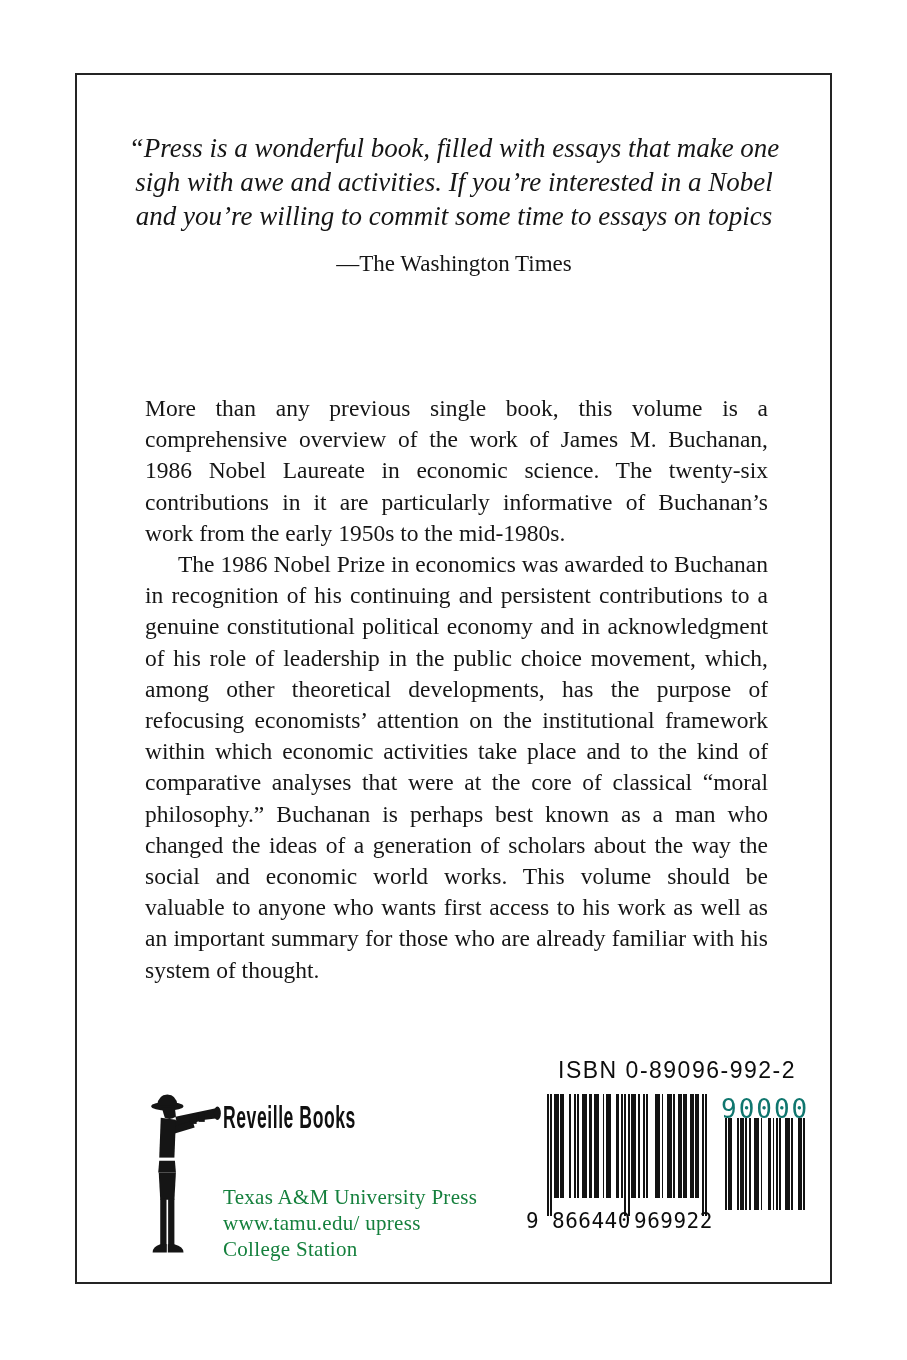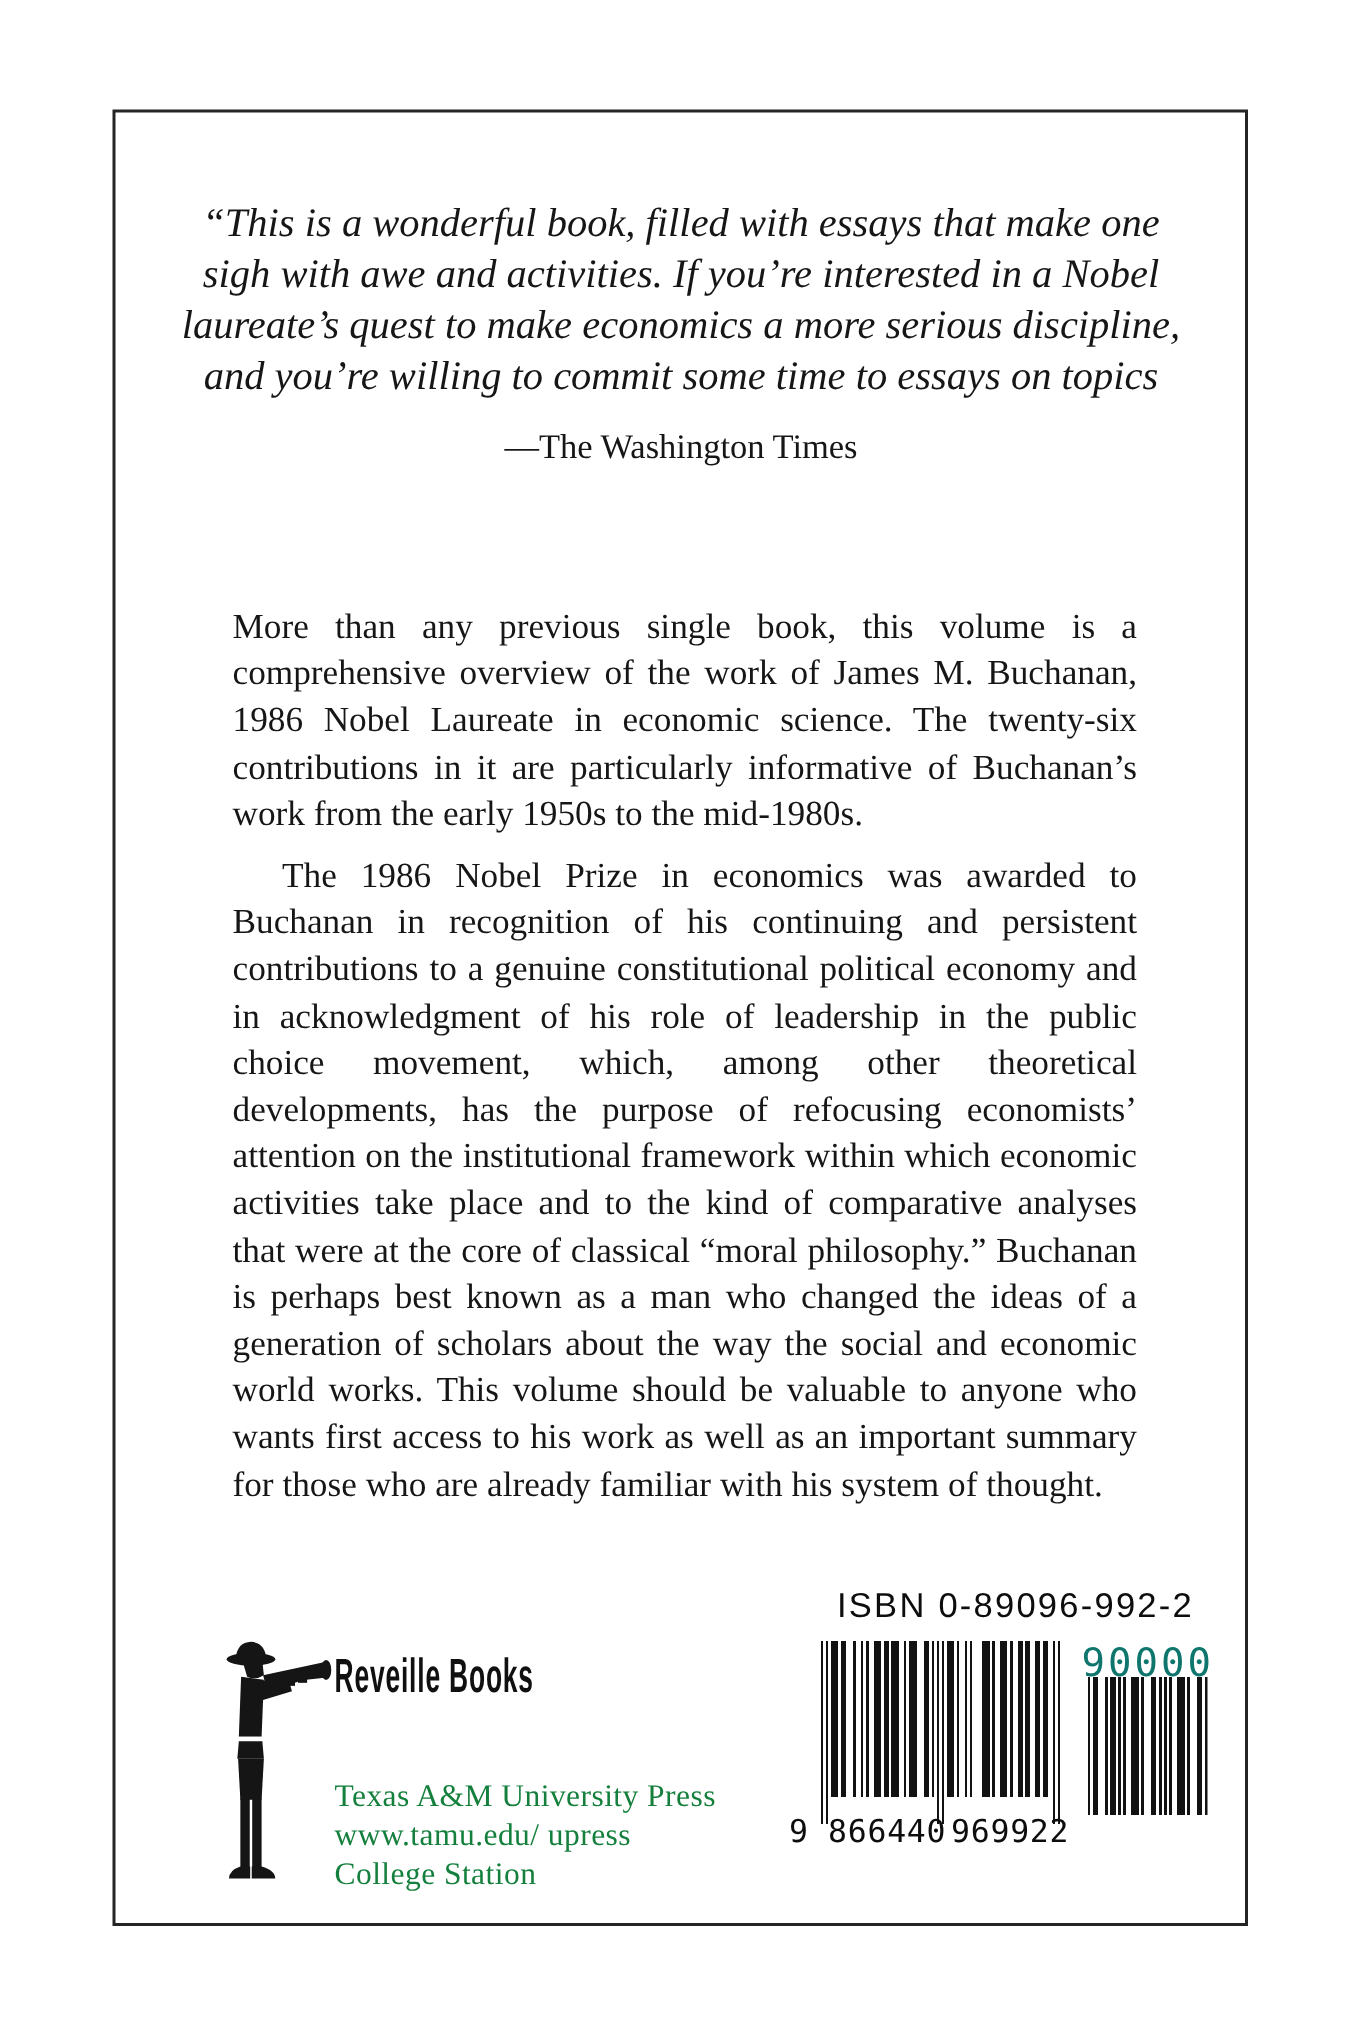--- a/index.html
+++ b/index.html
@@ -39,21 +39,21 @@
   }
   
   .body-text {
     position: absolute;
     left: 145px; top: 393px;
     width: 623px;
     text-align: justify;
     font-size: 23.5px;
     line-height: 31.2px;
   }
-  .body-text p { margin: 10px; }
+  .body-text p { margin: 0; }
   .body-text p.indent { text-indent: 33px; }
   
   .bugler {
     position: absolute;
     left: 140px; top: 1091px;
     width: 86px; height: 167px;
   }
   .bugler * { fill: #151515; }
   .bugler .white { fill: #ffffff; }
   .imprint-name {
@@ -124,23 +124,22 @@
 </style>
 </head>
 <body>
 
 <div class="page">
 
   <div class="cover-border"></div>
 
   <div class="quote-block">
     <div class="quote-lines">
-        <div>“This is a wonderful book, filled with essays that make one</div>
+        <div>“Press is a wonderful book, filled with essays that make one</div>
         <div>sigh with awe and activities. If you’re interested in a Nobel</div>
-        <div>laureate’s quest to make economics a more serious discipline,</div>
         <div>and you’re willing to commit some time to essays on topics</div>
       </div>
     <div class="attribution">—The Washington Times</div>
   </div>
 
   <div class="body-text">
     <p class="para">More than any previous single book, this volume is a comprehensive overview of the work of James M. Buchanan, 1986 Nobel Laureate in economic science. The twenty-six contributions in it are particularly informative of Buchanan’s work from the early 1950s to the mid-1980s.</p>
     <p class="para indent">The 1986 Nobel Prize in economics was awarded to Buchanan in recognition of his continuing and persistent contributions to a genuine constitutional political economy and in acknowledgment of his role of leadership in the public choice movement, which, among other theoretical developments, has the purpose of refocusing economists’ attention on the institutional framework within which economic activities take place and to the kind of comparative analyses that were at the core of classical “moral philosophy.” Buchanan is perhaps best known as a man who changed the ideas of a generation of scholars about the way the social and economic world works. This volume should be valuable to anyone who wants first access to his work as well as an important summary for those who are already familiar with his system of thought.</p>
   </div>
 

